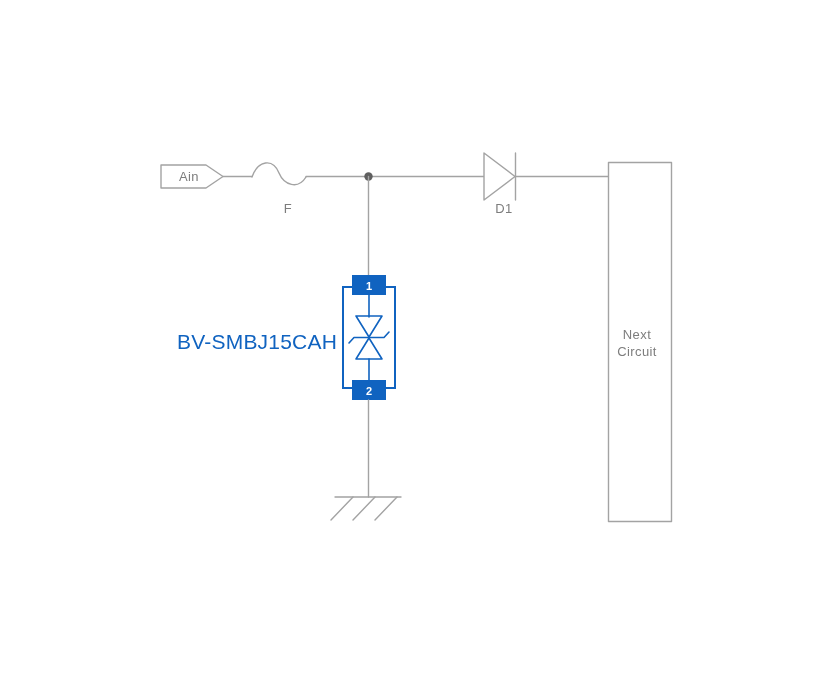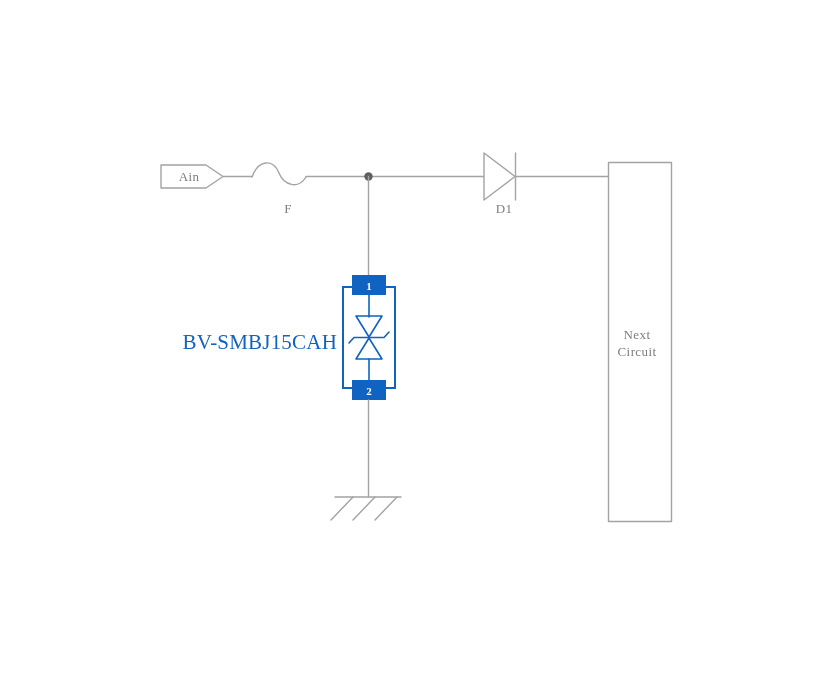--- a/index.html
+++ b/index.html
@@ -9,21 +9,21 @@
     --junction-dot:#5f5f5f;
     --background:#ffffff;
   }
   html,body{
     margin:0;padding:0;
     width:832px;height:675px;
     background:var(--background);
     font-family:"Liberation Sans", sans-serif;
     overflow:hidden;
   }
-  .page{position:relative;width:832px;height:558px;background:var(--background);font-family:Liberation Serif, serif;}
+  .page{position:relative;width:832px;height:558px;background:var(--background);}
   svg{display:block;}
   .wire{stroke:var(--wire);stroke-width:1.4;fill:none;stroke-linecap:round;}
   .sym{stroke:var(--wire);stroke-width:1.4;fill:#ffffff;stroke-linejoin:round;}
   .dot{fill:var(--junction-dot);stroke:none;}
   .lbl{fill:var(--text);font-size:13px;letter-spacing:0.4px;}
   .lbl-mid{text-anchor:middle;}
   .blue-stroke{stroke:var(--accent-blue);fill:none;stroke-width:1.6;stroke-linejoin:round;stroke-linecap:round;}
   .blue-body{stroke:var(--accent-blue);fill:#ffffff;stroke-width:2;}
   .blue-fill{fill:var(--accent-blue);stroke:none;}
   .pin-num{fill:#ffffff;font-size:11px;font-weight:bold;text-anchor:middle;}

